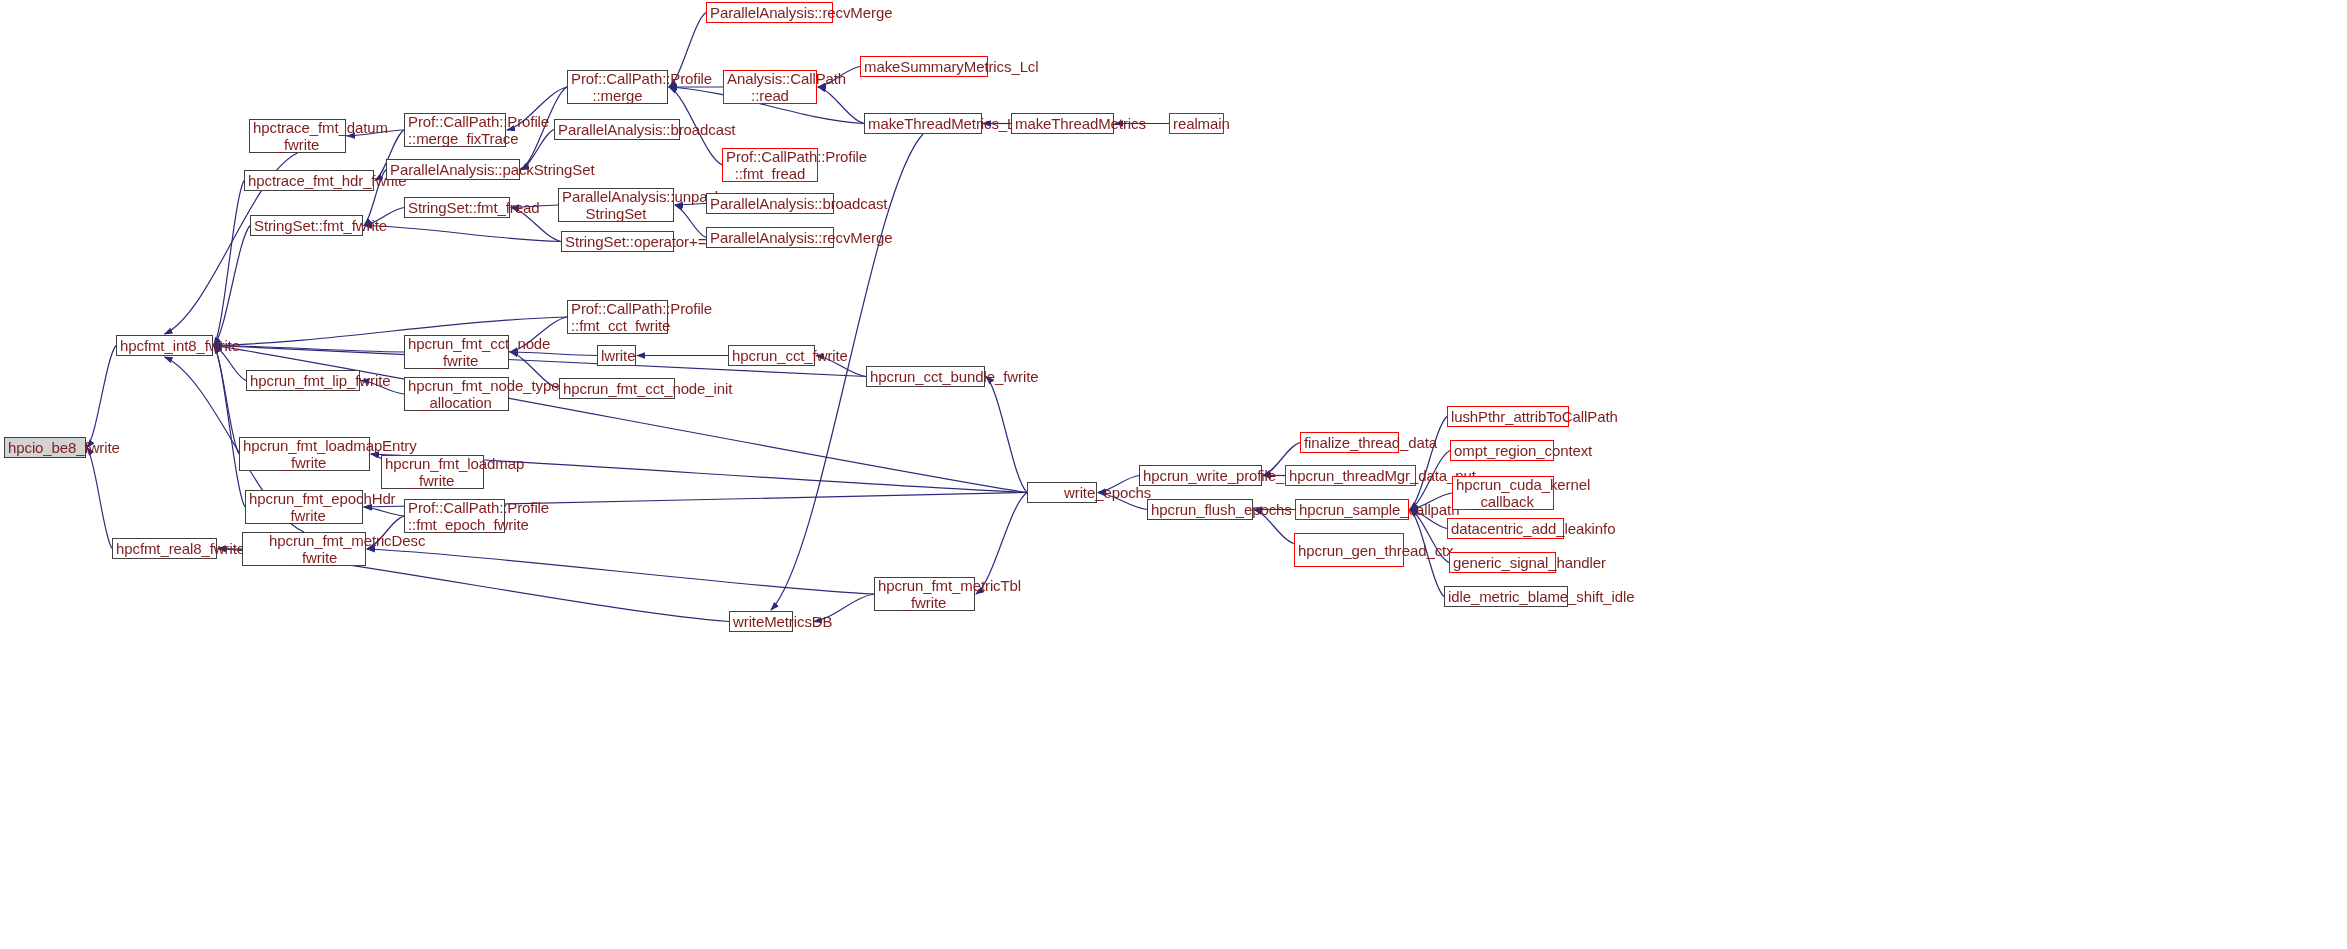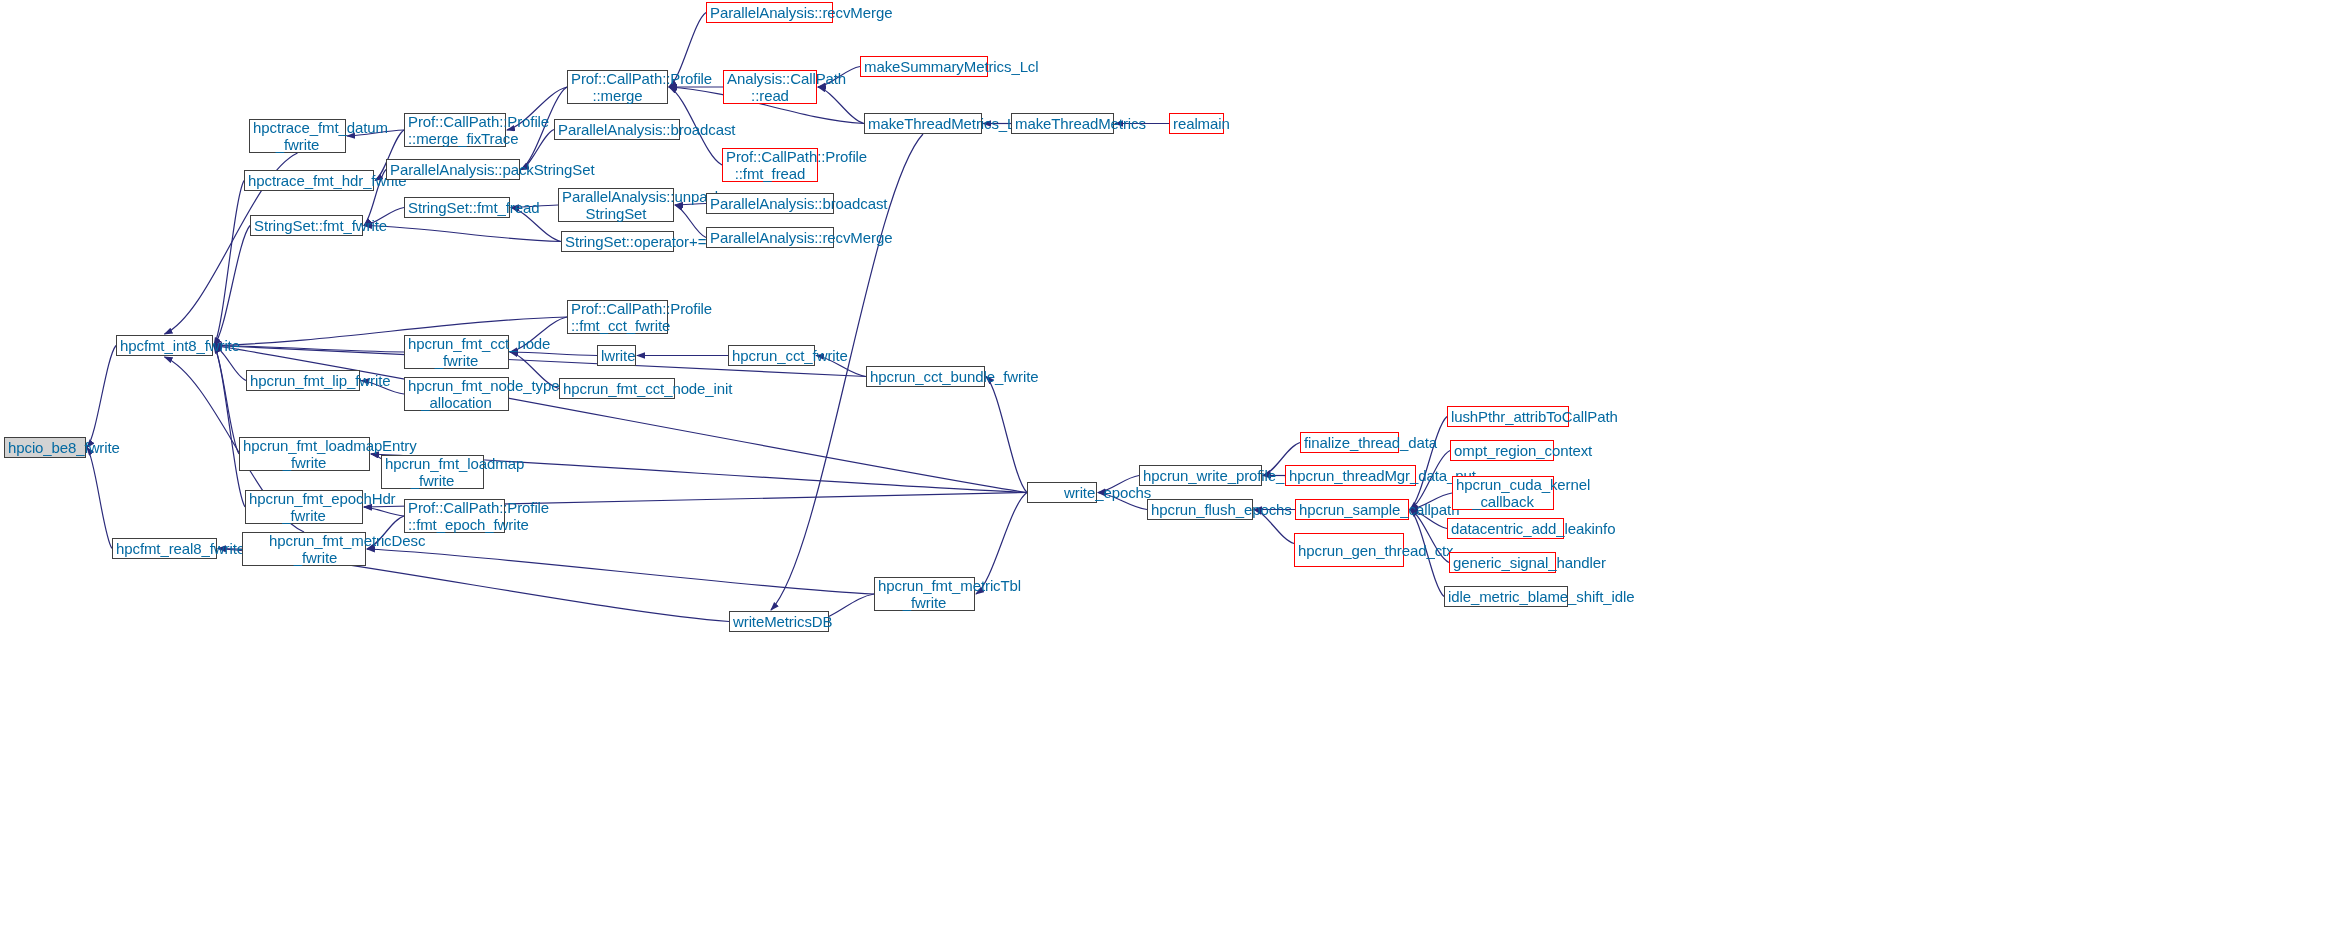--- a/index.html
+++ b/index.html
@@ -21,21 +21,21 @@
   }
   .node{
     position:absolute;
     box-sizing:border-box;
     display:flex;
     align-items:center;
     justify-content:center;
     text-align:center;
     background:#ffffff;
     border:1px solid #404040;
-    color:#0369a1;
+    color:#7f1d1d;
     font-size:15px;
     line-height:17px;
     letter-spacing:-0.1px;
     white-space:pre-line;
     z-index:5;
     cursor:pointer;
     padding:0 3px;
   }
   .node.red{ border:1.6px solid #ff0000; }
   .node.gray{ background:#d3d3d3; border:1px solid #404040; }
@@ -155,21 +155,21 @@
       <div class="node" style="left: 597px; top: 345px; width: 39px; height: 21px; text-align: center;"><span>lwrite</span></div>
       <div class="node" style="left: 559px; top: 378px; width: 116px; height: 21px;"><span>hpcrun_fmt_cct_node_init</span></div>
       <div class="node red" style="left: 722px; top: 148px; width: 96px; height: 34px;"><span>Prof::CallPath::Profile
 ::fmt_fread</span></div>
       <div class="node red" style="left: 723px; top: 70px; width: 94px; height: 34px;"><span>Analysis::CallPath
 ::read</span></div>
       <div class="node red" style="left: 706px; top: 2px; width: 127px; height: 21px;"><span>ParallelAnalysis::recvMerge</span></div>
       <div class="node" style="left: 706px; top: 193px; width: 128px; height: 21px;"><span>ParallelAnalysis::broadcast</span></div>
       <div class="node" style="left: 706px; top: 227px; width: 128px; height: 21px;"><span>ParallelAnalysis::recvMerge</span></div>
       <div class="node" style="left: 728px; top: 345px; width: 87px; height: 21px;"><span>hpcrun_cct_fwrite</span></div>
-      <div class="node" style="left: 729px; top: 611px; width: 100px; height: 21px;"><span>writeMetricsDB</span></div>
+      <div class="node" style="left: 729px; top: 611px; width: 64px; height: 21px;"><span>writeMetricsDB</span></div>
       <div class="node red" style="left: 860px; top: 56px; width: 128px; height: 21px;"><span>makeSummaryMetrics_Lcl</span></div>
       <div class="node" style="left: 864px; top: 113px; width: 118px; height: 21px;"><span>makeThreadMetrics_Lcl</span></div>
       <div class="node" style="left: 866px; top: 366px; width: 119px; height: 21px;"><span>hpcrun_cct_bundle_fwrite</span></div>
       <div class="node" style="left: 874px; top: 577px; width: 101px; height: 34px;"><span>hpcrun_fmt_metricTbl
 _fwrite</span></div>
       <div class="node" style="left: 1011px; top: 113px; width: 103px; height: 21px;"><span>makeThreadMetrics</span></div>
       <div class="node" style="left: 1027px; top: 482px; width: 70px; height: 21px; padding-left: 36px;"><span>write_epochs</span></div>
       <div class="node red" style="left: 1169px; top: 113px; width: 55px; height: 21px;"><span>realmain</span></div>
       <div class="node" style="left: 1139px; top: 465px; width: 123px; height: 21px;"><span>hpcrun_write_profile_data</span></div>
       <div class="node" style="left: 1147px; top: 499px; width: 106px; height: 21px;"><span>hpcrun_flush_epochs</span></div>

